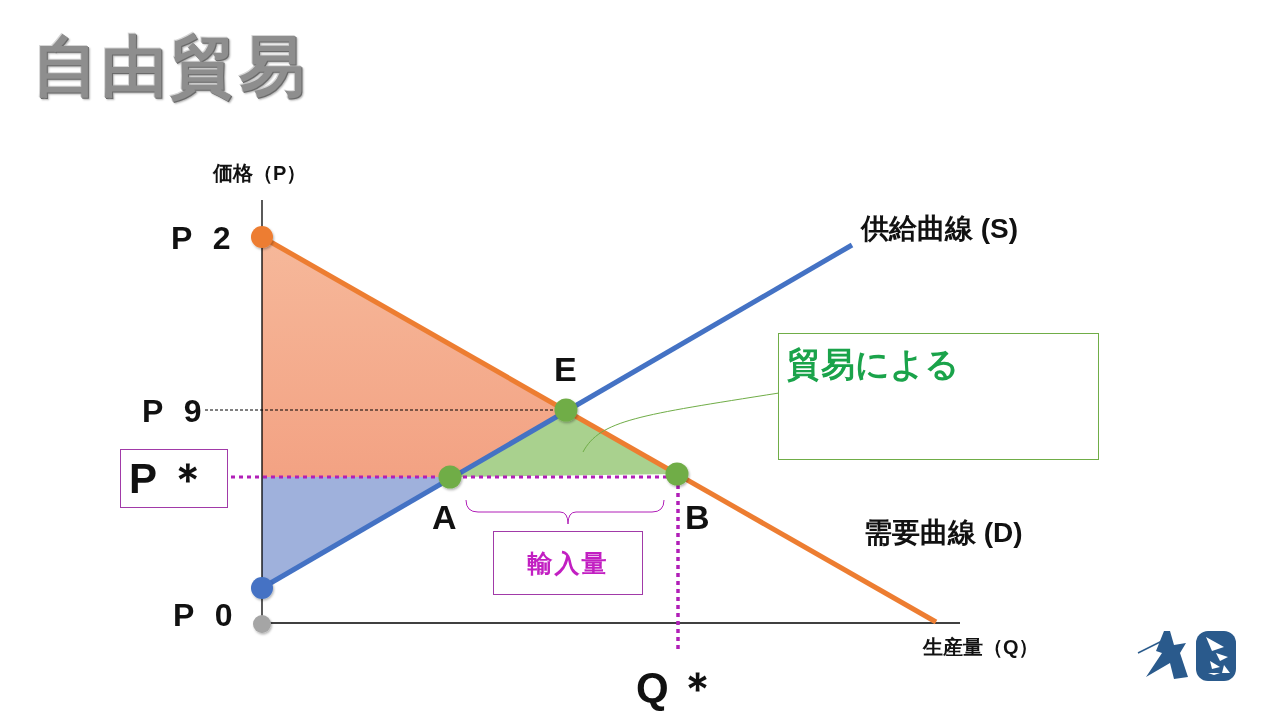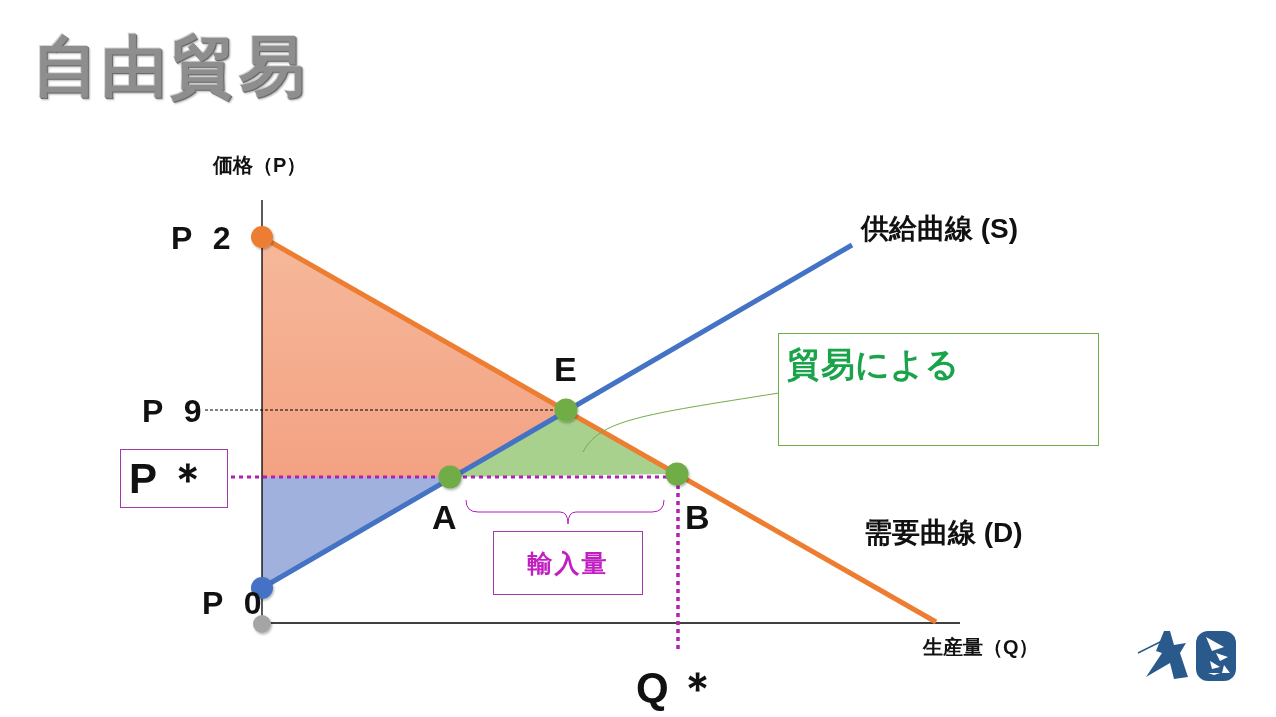--- a/index.html
+++ b/index.html
@@ -22,21 +22,21 @@
       display: flex; align-items: center; justify-content: center;
       font-family: "Liberation Sans", sans-serif; font-weight: bold; font-size: 42px; color: #111; letter-spacing: 10px;
     }
     .box-import {
       position: absolute; left: 493px; top: 531px; width: 150px; height: 64px;
       border: 1.5px solid #a13aa8; box-sizing: border-box;
       display: flex; align-items: center; justify-content: center;
       font-weight: bold; font-size: 25px; color: #c21fc2; letter-spacing: 2px;
     }
     .box-surplus {
-      position: absolute; left: 778px; top: 333px; width: 321px; height: 113px;
+      position: absolute; left: 778px; top: 333px; width: 321px; height: 127px;
       border: 1.5px solid #70ad47; box-sizing: border-box; background: #fff;
       padding: 8px 0 0 8px;
       font-weight: bold; font-size: 34px; line-height: 44px; color: #1aa34a;
     }
     .qstar { font-size: 42px; letter-spacing: 8px; }
     .logo { position: absolute; left: 1136px; top: 627px; }
   </style>
 </head>
 <body>
 
@@ -79,27 +79,27 @@
   <path d="M 466 500 Q 466 512 478 512 L 560 512 Q 568 512 568 524 Q 568 512 576 512 L 652 512 Q 664 512 664 500" fill="none" stroke="#b11fb8" stroke-width="1"></path>
 
   <circle cx="262" cy="624" r="9" fill="#a5a5a5" filter="url(#shadow)"></circle>
   <circle cx="262" cy="237" r="11" fill="#ed7d31" filter="url(#shadow)"></circle>
   <circle cx="262" cy="588" r="11" fill="#4472c4" filter="url(#shadow)"></circle>
   <circle cx="566" cy="410" r="11.5" fill="#70ad47" filter="url(#shadow)"></circle>
   <circle cx="450" cy="477" r="11.5" fill="#70ad47" filter="url(#shadow)"></circle>
   <circle cx="677" cy="474" r="11.5" fill="#70ad47" filter="url(#shadow)"></circle>
 </svg>
 
-<div class="lbl axis-lbl" style="left:213px; top:152px;text-align:center;">価格（P）</div>
+<div class="lbl axis-lbl" style="left:213px; top:160px;text-align:center;">価格（P）</div>
 <div class="lbl axis-lbl" style="left:923px; top:634px;">生産量（Q）</div>
 
 <div class="lbl tick-lbl" style="left:171px; top:220px;">P 2</div>
 <div class="lbl tick-lbl" style="left:142px; top:393px;">P 9</div>
 <div class="box-pstar">P＊</div>
-<div class="lbl tick-lbl" style="left:173px; top:585px;margin-left:29px;">P 0</div>
+<div class="lbl tick-lbl" style="left:173px; top:597px;">P 0</div>
 
 <div class="lbl qstar" style="left:636px; top:660px;">Q＊</div>
 
 <div class="lbl pt-lbl" style="left:554px; top:350px;">E</div>
 <div class="lbl pt-lbl" style="left:432px; top:498px;">A</div>
 <div class="lbl pt-lbl" style="left:685px; top:498px;">B</div>
 
 <div class="lbl curve-lbl" style="left:861px; top:210px;">供給曲線 (S)</div>
 <div class="lbl curve-lbl" style="left:864px; top:514px;">需要曲線 (D)</div>
 

